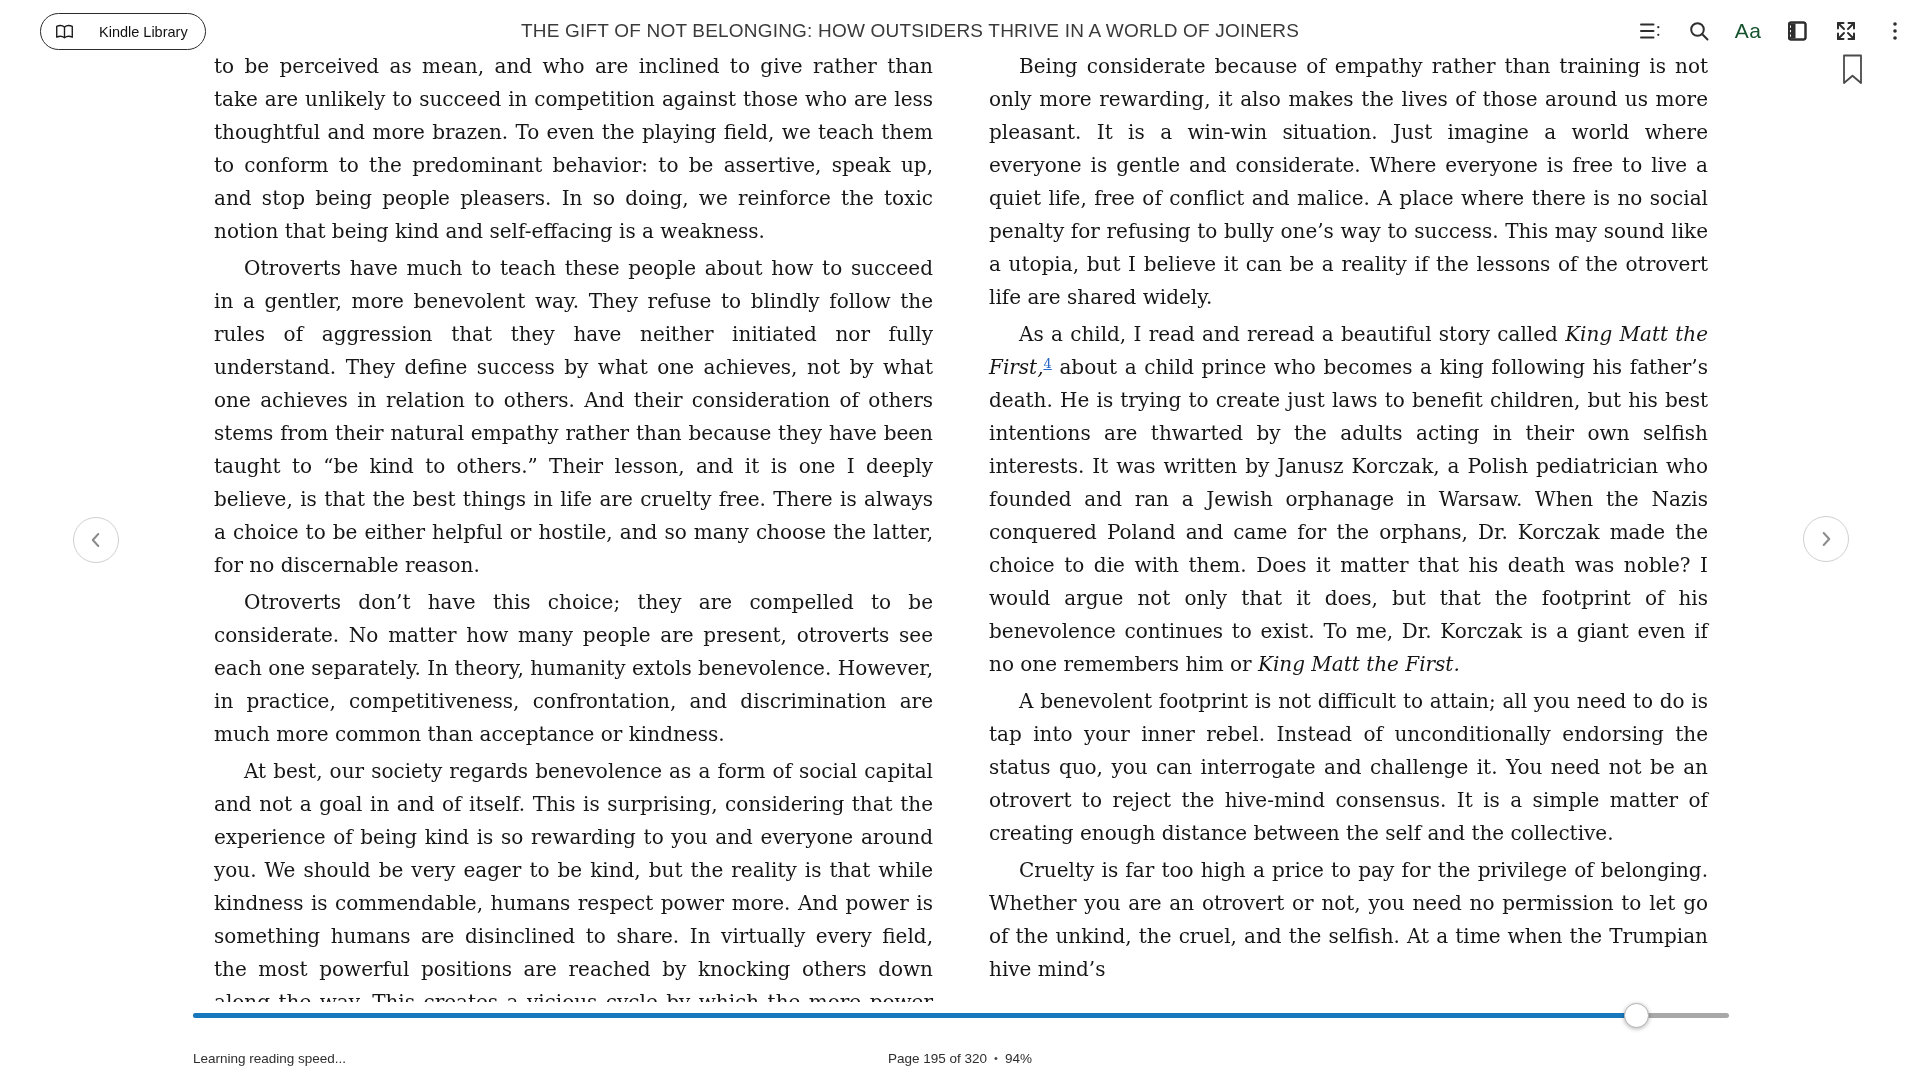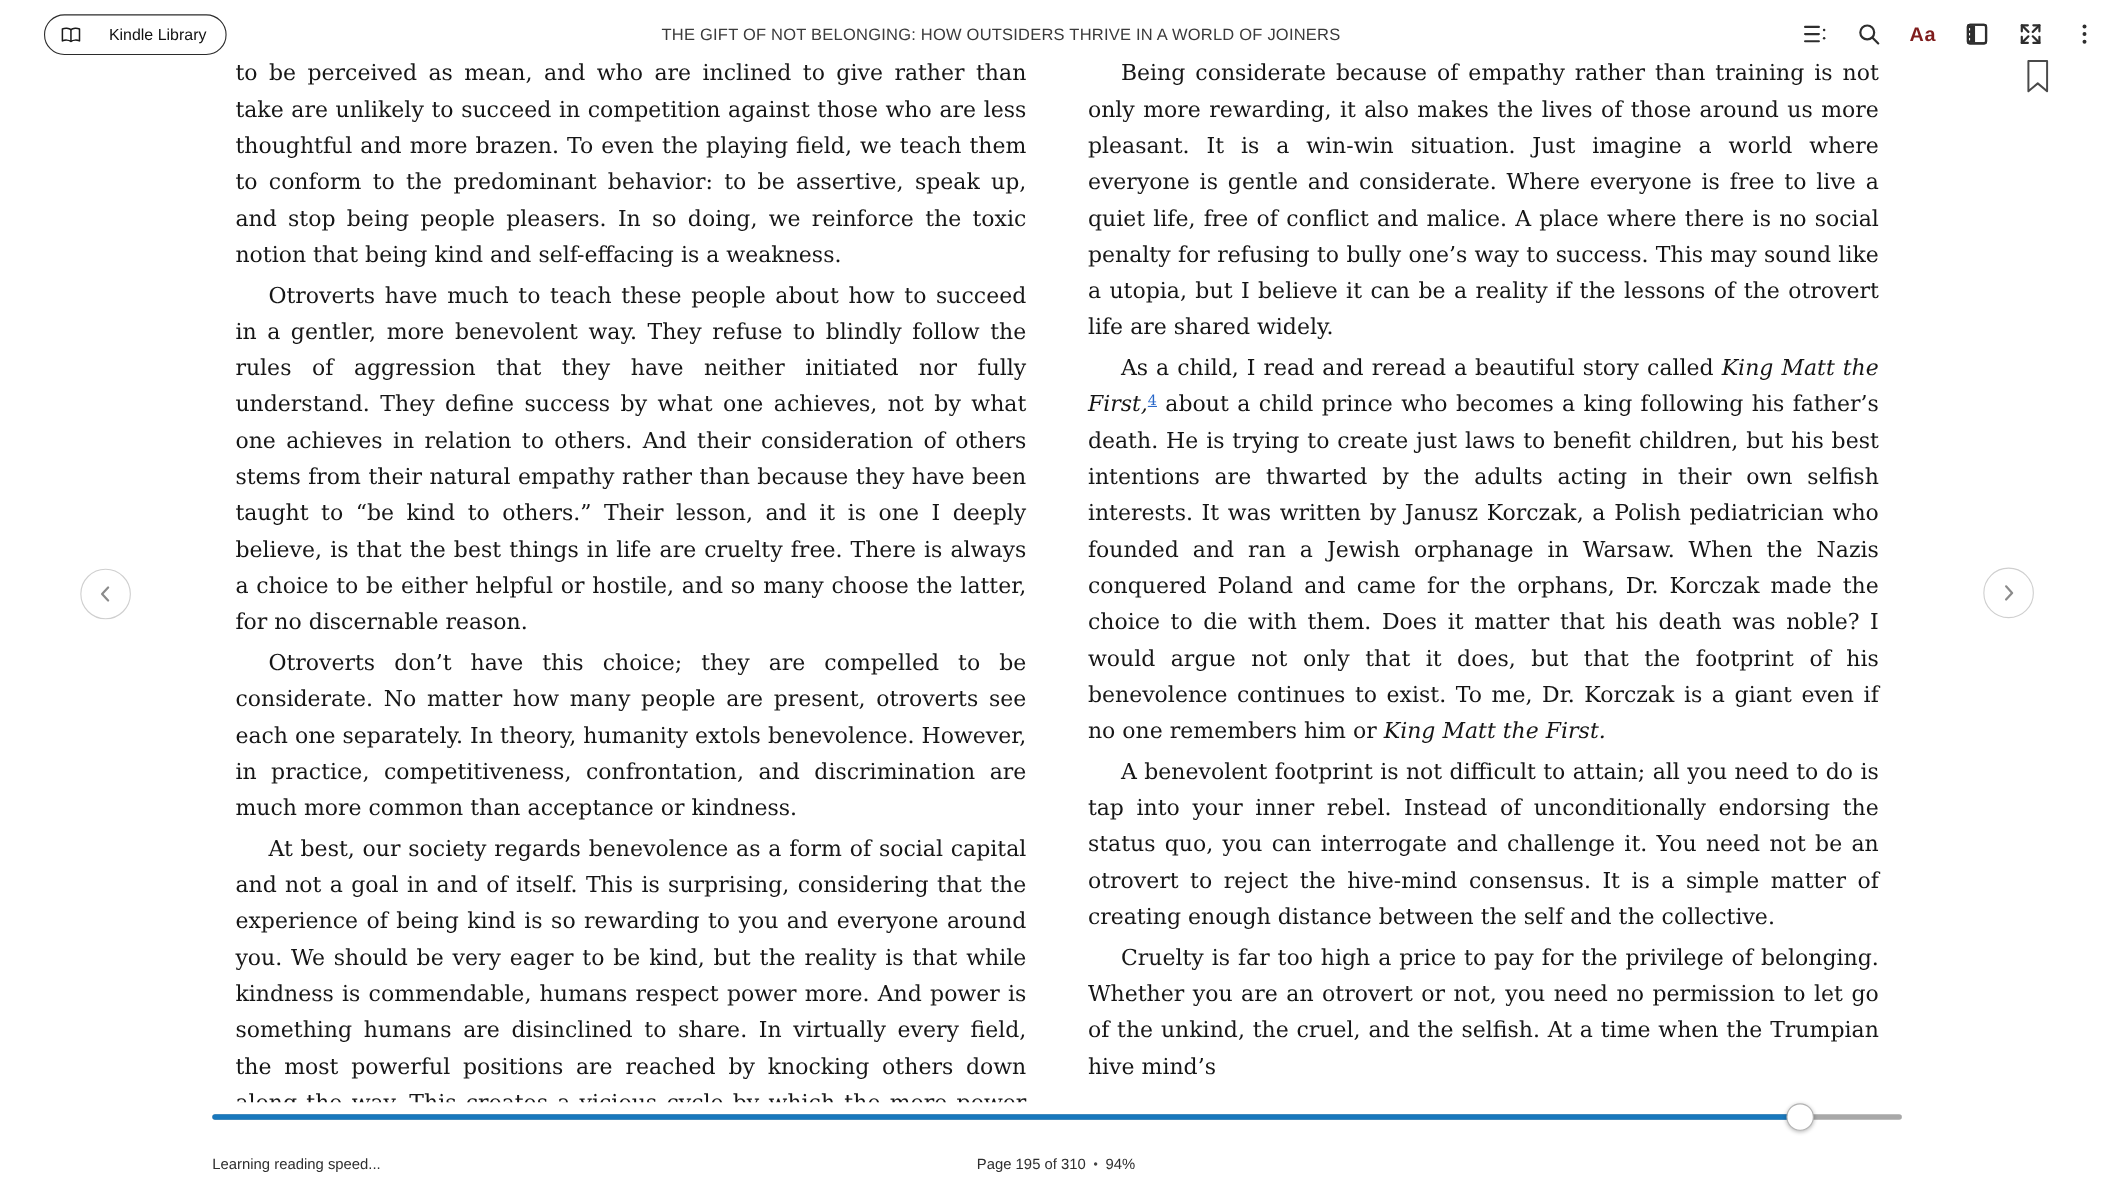--- a/index.html
+++ b/index.html
@@ -8,26 +8,26 @@
   .stage { position: relative; width: 1920px; height: 1080px; background: #fff; }
 
   
   .header { position: absolute; top: 0; left: 0; right: 0; height: 62px; background: #fff; }
   .library-btn { position: absolute; left: 40px; top: 13px; height: 37px;
     display: inline-flex; align-items: center; gap: 25px; padding: 0 17px 0 14px;
     border: 1.4px solid #2b2b2b; border-radius: 19px; background: #fff; cursor: pointer;
     font-size: 14.5px; color: #111; white-space: nowrap; }
   .page-title { position: absolute; left: 200px; right: 300px; top: 0; height: 62px;
     display: flex; align-items: center; justify-content: center;
-    font-size: 15px; color: #3a3a3a; letter-spacing: 0.2px; white-space: nowrap; }
+    font-size: 19px; color: #3a3a3a; letter-spacing: 0.2px; white-space: nowrap; }
   .toolbar { position: absolute; right: 12px; top: 0; height: 62px;
     display: flex; align-items: center; gap: 23px; }
   .tool-btn { width: 26px; height: 26px; display: flex; align-items: center; justify-content: center;
     cursor: pointer; color: #333; }
-  .aa-label { font-size: 18px; color: #7f1d1d; font-weight: 700; letter-spacing: 0.5px; }
+  .aa-label { font-size: 21px; color: #14532d; font-weight: 400; letter-spacing: 0.5px; }
   .bookmark { position: absolute; right: 56px; top: 54px; cursor: pointer; }
 
   
   .content { position: absolute; left: 210px; top: 46px; width: 1502px; height: 956px;
     display: flex; gap: 48px; overflow: hidden; }
   .column { width: 727px; height: 100%; overflow: hidden;
     font-family: "DejaVu Serif", "Liberation Serif", serif;
     font-size: 20px; line-height: 33px; color: #161616;
     text-align: justify; }
   .column p { margin: 4px; }
@@ -159,16 +159,16 @@
   </div>
 
   <div class="progress-track">
     <div class="progress-fill" style="width: 94%;"></div>
     <div class="progress-thumb" style="left: calc(94% - 12.5px);"></div>
   </div>
 
   <div class="status-left">Learning reading speed...</div>
 
   <div class="page-info">
-    <span>Page 195 of 310</span><span class="dot">•</span><span>94%</span>
+    <span>Page 195 of 320</span><span class="dot">•</span><span>94%</span>
   </div>
 
 </div>
 
 </body></html>

